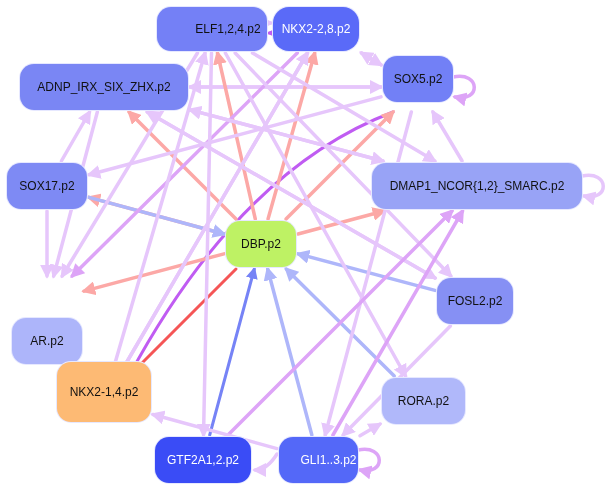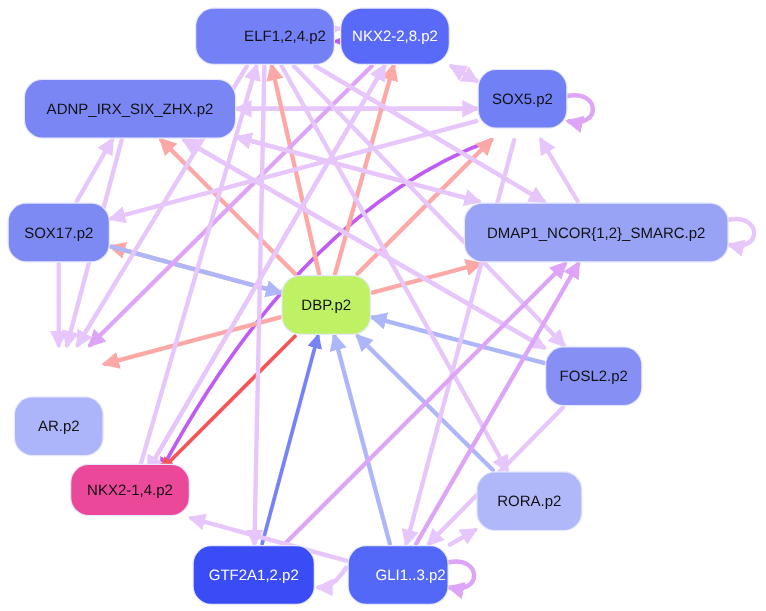--- a/index.html
+++ b/index.html
@@ -109,21 +109,21 @@
     </div>
     <div class="node" style="left: 226px; top: 221px; width: 70px; height: 46px; background: #bef264;">
       <span>DBP.p2</span>
     </div>
     <div class="node" style="left: 12px; top: 278px; width: 70px; height: 46px; background: rgb(173, 181, 250); margin-top: 40px;">
       <span>AR.p2</span>
     </div>
     <div class="node" style="left: 437px; top: 278px; width: 76px; height: 46px; background: rgb(134, 144, 244); text-align: right;">
       <span>FOSL2.p2</span>
     </div>
-    <div class="node" style="left: 57px; top: 372px; width: 94px; height: 40px; background: #ec4899;">
+    <div class="node" style="left: 57px; top: 362px; width: 94px; height: 60px; background: #fdba74;">
       <span>NKX2-1,4.p2</span>
     </div>
     <div class="node" style="left: 382px; top: 378px; width: 83px; height: 46px; background: rgb(176, 184, 250);">
       <span>RORA.p2</span>
     </div>
     <div class="node light-text" style="left: 155px; top: 437px; width: 96px; height: 46px; background: rgb(58, 76, 246);">
       <span>GTF2A1,2.p2</span>
     </div>
     <div class="node light-text" style="left: 279px; top: 437px; width: 79px; height: 46px; background: rgb(84, 104, 248); padding-left: 20px;">
       <span>GLI1..3.p2</span>

